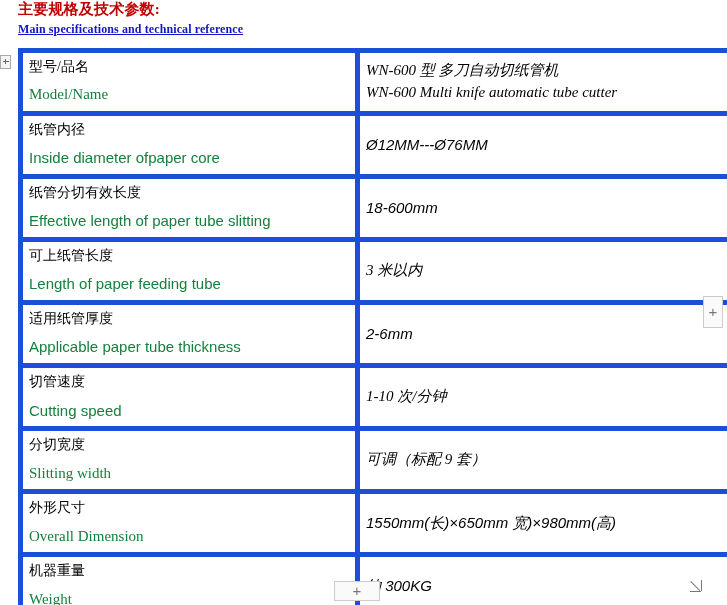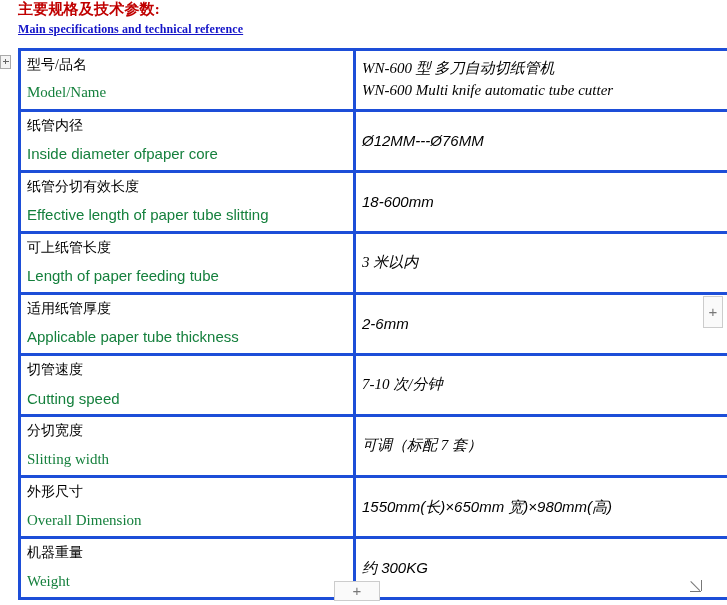--- a/index.html
+++ b/index.html
@@ -43,21 +43,21 @@
   }
   table.spec {
     position: absolute;
     left: 18px;
     top: 48px;
     width: 682px;
     border-collapse: collapse;
     table-layout: fixed;
   }
   table.spec td {
-    border: 3px solid #1d4ed8;
+    border: 5px solid #1d4ed8;
     vertical-align: middle;
     padding: 4px 6px 5px 6px;
   }
   td.label {
     width: 320px;
   }
   td.value {
     width: 360px;
   }
   .cn {
@@ -238,31 +238,31 @@
           <div class="val">2-6mm</div>
         </td>
       </tr>
 
       <tr>
         <td class="label">
           <div class="cn">切管速度</div>
           <div class="en alt">Cutting speed</div>
         </td>
         <td class="value">
-          <div class="val serif">7-10 次/分钟</div>
+          <div class="val serif">1-10 次/分钟</div>
         </td>
       </tr>
 
       <tr>
         <td class="label">
           <div class="cn">分切宽度</div>
           <div class="en">Slitting width</div>
         </td>
         <td class="value">
-          <div class="val serif">可调（标配 7 套）</div>
+          <div class="val serif">可调（标配 9 套）</div>
         </td>
       </tr>
 
 
       <tr>
         <td class="label">
           <div class="cn">外形尺寸</div>
           <div class="en">Overall Dimension</div>
         </td>
         <td class="value">

